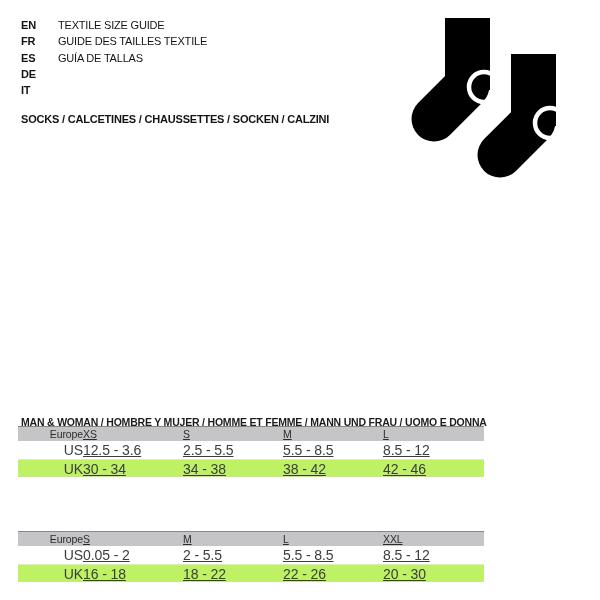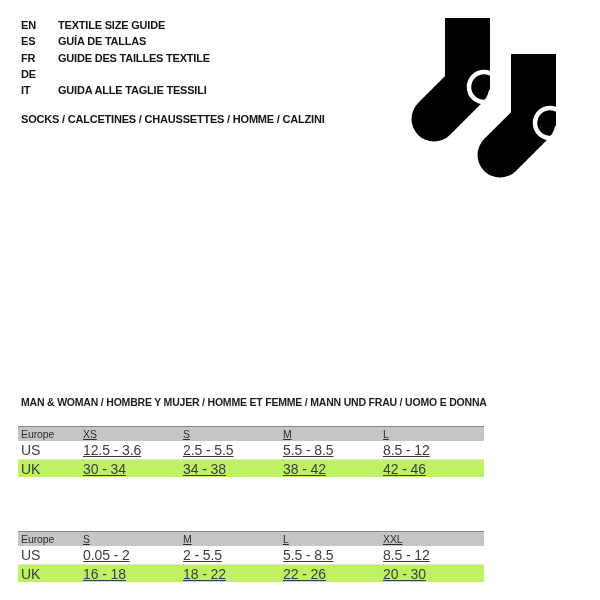--- a/index.html
+++ b/index.html
@@ -8,80 +8,79 @@
     font-family:"Liberation Sans", sans-serif;
   }
   
   .lang-block{position:absolute;left:21px;top:17px;}
   .lang-row{display:flex;height:16.3px;align-items:center;}
   .lang-code{
     width:37px;flex:0 0 auto;font-size:11px;font-weight:bold;color:#141414;
     letter-spacing:-0.2px;
   }
   .lang-title{
-    font-size:11px;font-weight:bold;color:#141414;letter-spacing:-0.2px;white-space:nowrap;
+    font-size:11px;font-weight:normal;color:#141414;letter-spacing:-0.2px;white-space:nowrap;
   }
   .category-line{
     position:absolute;left:21px;top:113px;font-size:11px;font-weight:bold;color:#141414;
     letter-spacing:-0.2px;white-space:nowrap;
   }
   
   .socks-icon{position:absolute;left:390px;top:0px;width:200px;height:200px;}
   
   .table-title{
     position:absolute;left:21px;font-size:10.5px;font-weight:bold;color:#1c1c1c;
     letter-spacing:-0.2px;white-space:nowrap;
   }
-  .table-title.t1{top:396px;}
+  .table-title.t1{top:416px;}
   .table-title.t2{top:511px;}
   .size-table{position:absolute;left:18px;width:466px;}
   .size-table.t1{top:426px;}
   .size-table.t2{top:531px;}
   .t-head{
     display:flex;height:15px;box-sizing:border-box;align-items:center;
     background:#c5c5c7;border-top:1px solid #87878b;
     font-size:10.5px;color:#2c2c2e;letter-spacing:-0.1px;
   }
   .t-row{
     display:flex;height:18px;box-sizing:border-box;align-items:center;
     font-size:14px;color:#3c3c3e;letter-spacing:-0.1px;
   }
   .t-row.alt{background:#bef264;border-top:1px solid #e2e2e4;}
-  .c-region{flex:0 0 65px;padding-left:3px;box-sizing:border-box;text-align:left;}
+  .c-region{flex:0 0 65px;padding-left:3px;box-sizing:border-box;text-align:right;}
   .c-val{flex:0 0 100px;text-decoration:underline;}
   .c-val.last{flex:0 0 101px;}
 </style>
 </head>
 <body>
 
 <div class="page">
 
   <div class="lang-block">
     <div class="lang-row">
       <span class="lang-code">EN</span>
       <span class="lang-title">TEXTILE SIZE GUIDE</span>
     </div>
     <div class="lang-row">
+      <span class="lang-code">FR</span>
+      <span class="lang-title">GUIDE DES TAILLES TEXTILE</span>
+    </div>
+    <div class="lang-row">
       <span class="lang-code">ES</span>
       <span class="lang-title">GUÍA DE TALLAS</span>
-    </div>
-    <div class="lang-row">
-      <span class="lang-code">FR</span>
-      <span class="lang-title">GUIDE DES TAILLES TEXTILE</span>
     </div>
     <div class="lang-row">
       <span class="lang-code">DE</span>
     </div>
     <div class="lang-row">
       <span class="lang-code">IT</span>
-      <span class="lang-title">GUIDA ALLE TAGLIE TESSILI</span>
     </div>
   </div>
 
-  <div class="category-line">SOCKS / CALCETINES / CHAUSSETTES / HOMME / CALZINI</div>
+  <div class="category-line">SOCKS / CALCETINES / CHAUSSETTES / SOCKEN / CALZINI</div>
 
   <svg class="socks-icon" viewBox="0 0 200 200" xmlns="http://www.w3.org/2000/svg">
 
     <g>
       <rect x="55" y="18" width="45" height="72" fill="#000000"></rect>
       <line x1="77" y1="86" x2="44" y2="119" stroke="#000000" stroke-width="45" stroke-linecap="round"></line>
       <circle cx="94" cy="87" r="15" fill="none" stroke="#ffffff" stroke-width="4.5"></circle>
     </g>
 
     <g>

